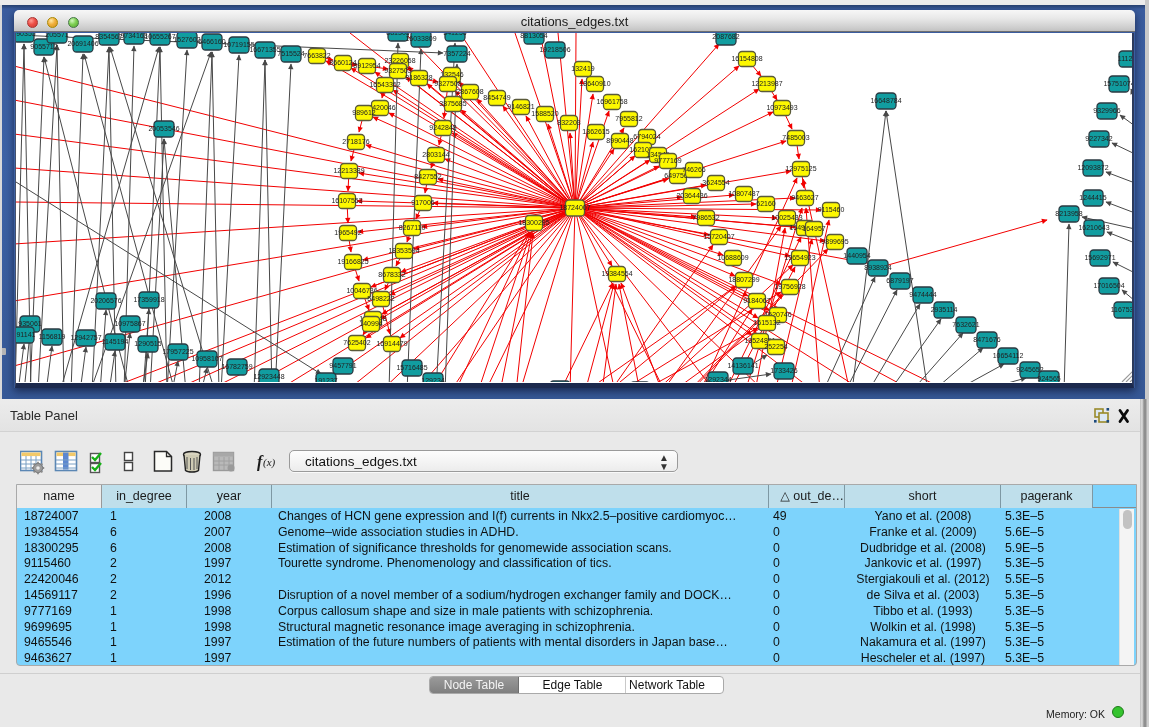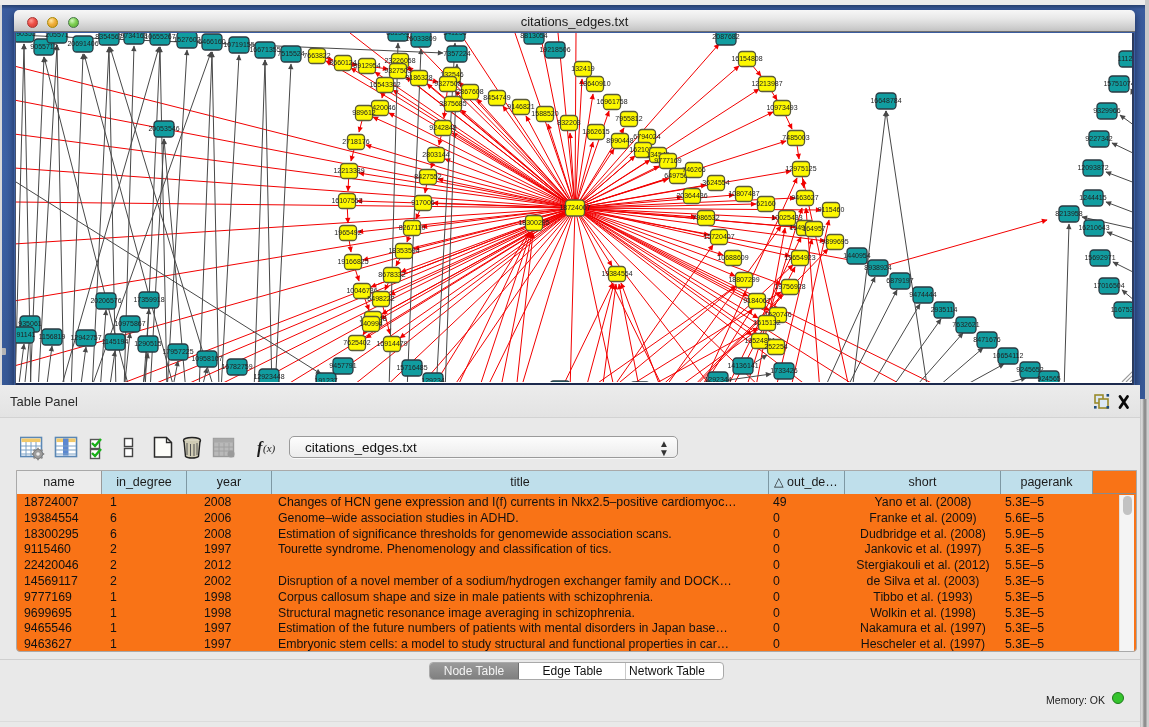--- a/index.html
+++ b/index.html
@@ -15,40 +15,40 @@
   border-bottom:1px solid #6f6f6f; }
 #title { position:absolute; width:100%; text-align:center; top:4px; font-size:13px; color:#1c1c1c; }
 .tl { position:absolute; top:6.5px; width:11px; height:11px; border-radius:50%; }
 #tlr { left:12.5px; background:radial-gradient(circle at 35% 30%, #ff9d96 0, #ee5048 45%, #c93a32 100%); border:0.5px solid #a33; }
 #tly { left:33px; background:radial-gradient(circle at 35% 30%, #ffe9a8 0, #f0b03c 45%, #d09023 100%); border:0.5px solid #a80; }
 #tlg { left:53.5px; background:radial-gradient(circle at 35% 30%, #d2f8c0 0, #7ed053 45%, #57a52e 100%); border:0.5px solid #474; }
 #canvas { position:absolute; left:1px; top:23px; width:1119px; height:355px; background:#fff;
   border-left:1px solid #44506b; border-right:2px solid #2c3a5c; border-bottom:5px solid #1c2a4e; overflow:hidden; }
 #canvas svg { left:0 !important; top:0 !important; }
 
-#panel { position:absolute; left:0; top:385px; width:1140px; height:328px; background:#e9e9e9; }
+#panel { position:absolute; left:0; top:399px; width:1140px; height:328px; background:#e9e9e9; }
 #phead { position:absolute; left:0; top:0; width:100%; height:33px;
   background:linear-gradient(180deg,#ececec, #e3e3e3); border-bottom:1px solid #d2d2d2; }
 #phead .lbl { position:absolute; left:10px; top:9px; font-size:13px; color:#2a2a2a; }
 #toolbar { position:absolute; left:0; top:34px; width:100%; height:48px; }
 #combo { position:absolute; left:289px; top:51px; width:389px; height:22px; z-index:5; border:1px solid #9a9a9a;
   border-radius:5px; background:linear-gradient(180deg,#fdfdfd,#ececec); box-shadow:0 1px 0 rgba(255,255,255,.7); }
 #combo .t { position:absolute; left:15px; top:3px; font-size:13.5px; color:#111; }
 #combo .ud { position:absolute; right:8px; top:2px; font-size:10px; color:#333; line-height:9px; text-align:center; }
-#tablewrap { position:absolute; left:16px; top:85px; width:1121px; height:182px; background:#f97316;
+#tablewrap { position:absolute; left:16px; top:85px; width:1121px; height:182px; background:#7dd3fc;
   border:1px solid #a9a9a9; border-radius:0 0 4px 4px; overflow:hidden; }
 #thead { position:absolute; left:0; top:0; height:23px; width:100%; font-size:12.5px; color:#1a1a1a;
   border-bottom:1px solid #8b8b8b; }
 #thead div { position:absolute; top:0; height:23px; line-height:22px; text-align:center;
   background:#bfdfeb; border-right:1px solid #7e98a3; }
 #thead .h0 { left:0; width:85px; background:#ececec; border-right:1px solid #999; }
 #thead .h1 { left:85px; width:85px; }
 #thead .h2 { left:170px; width:85px; }
 #thead .h3 { left:255px; width:497px; }
-#thead .h4 { left:752px; width:76px; text-align:left; padding-left:5px; }
+#thead .h4 { left:752px; width:76px; text-align:right; padding-left:5px; }
 #thead .h5 { left:828px; width:156px; }
 #thead .h6 { left:984px; width:92px; }
 #tbody { position:absolute; left:0; top:24px; width:1100px; }
 .tr { position:relative; height:15.8px; font-size:12.3px; color:#111; white-space:nowrap; }
 .tr div { position:absolute; top:0; line-height:15.8px; overflow:hidden; }
 .c0 { left:7px; width:78px; }
 .c1 { left:93px; width:70px; }
 .c2 { left:187px; width:68px; }
 .c3 { left:261px; width:494px; }
 .c4 { left:756px; width:70px; }
@@ -692,21 +692,21 @@
             <div class="c1">1</div>
             <div class="c2">2008</div>
             <div class="c3">Changes of HCN gene expression and I(f) currents in Nkx2.5–positive cardiomyoc…</div>
             <div class="c4">49</div>
             <div class="c5">Yano et al. (2008)</div>
             <div class="c6">5.3E–5</div>
           </div>
 <div class="tr">
             <div class="c0">19384554</div>
             <div class="c1">6</div>
-            <div class="c2">2006</div>
+            <div class="c2">2007</div>
             <div class="c3">Genome–wide association studies in ADHD.</div>
             <div class="c4">0</div>
             <div class="c5">Franke et al. (2009)</div>
             <div class="c6">5.6E–5</div>
           </div>
 <div class="tr">
             <div class="c0">18300295</div>
             <div class="c1">6</div>
             <div class="c2">2008</div>
             <div class="c3">Estimation of significance thresholds for genomewide association scans.</div>
@@ -727,21 +727,21 @@
             <div class="c0">22420046</div>
             <div class="c1">2</div>
             <div class="c2">2012</div>
             <div class="c4">0</div>
             <div class="c5">Stergiakouli et al. (2012)</div>
             <div class="c6">5.5E–5</div>
           </div>
 <div class="tr">
             <div class="c0">14569117</div>
             <div class="c1">2</div>
-            <div class="c2">2002</div>
+            <div class="c2">1996</div>
             <div class="c3">Disruption of a novel member of a sodium/hydrogen exchanger family and DOCK…</div>
             <div class="c4">0</div>
             <div class="c5">de Silva et al. (2003)</div>
             <div class="c6">5.3E–5</div>
           </div>
 <div class="tr">
             <div class="c0">9777169</div>
             <div class="c1">1</div>
             <div class="c2">1998</div>
             <div class="c3">Corpus callosum shape and size in male patients with schizophrenia.</div>
@@ -764,21 +764,20 @@
             <div class="c2">1997</div>
             <div class="c3">Estimation of the future numbers of patients with mental disorders in Japan base…</div>
             <div class="c4">0</div>
             <div class="c5">Nakamura et al. (1997)</div>
             <div class="c6">5.3E–5</div>
           </div>
 <div class="tr">
             <div class="c0">9463627</div>
             <div class="c1">1</div>
             <div class="c2">1997</div>
-            <div class="c3">Embryonic stem cells: a model to study structural and functional properties in car…</div>
             <div class="c4">0</div>
             <div class="c5">Hescheler et al. (1997)</div>
             <div class="c6">5.3E–5</div>
           </div>
     </div>
     <div id="vscroll">
           <div id="vthumb"></div>
         </div>
   </div>
   <div id="tabsbar"></div>

